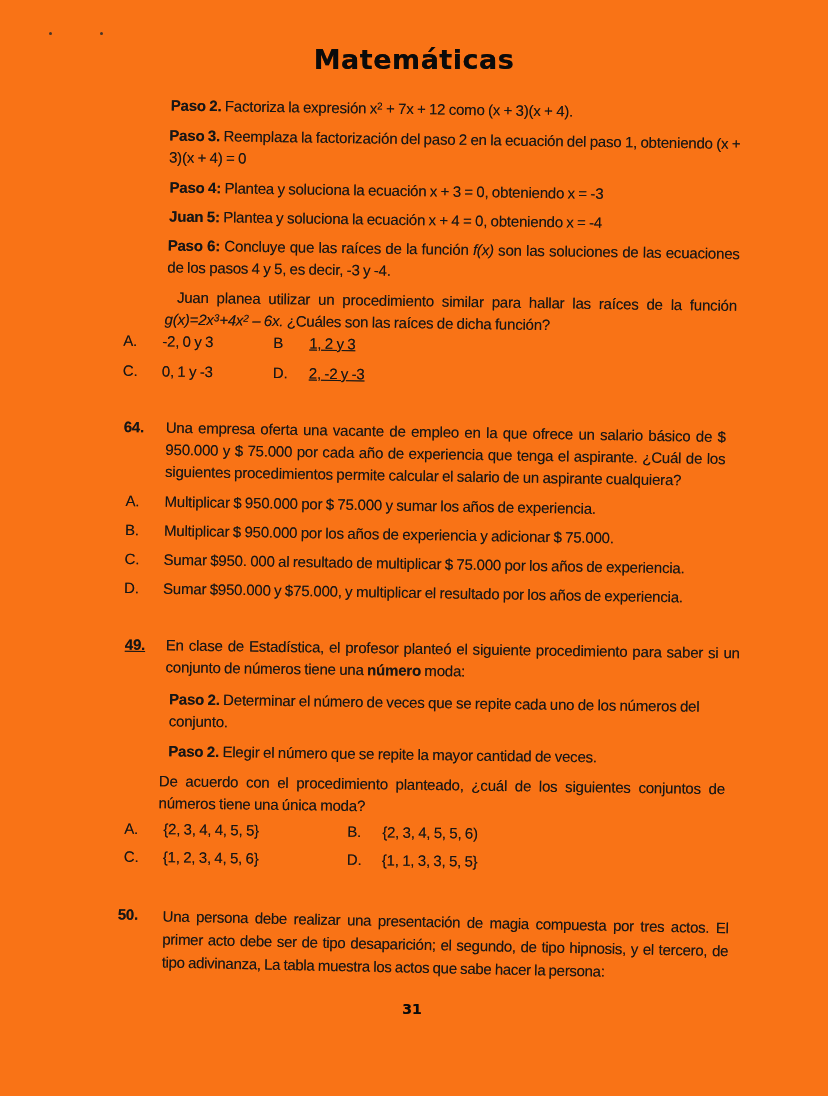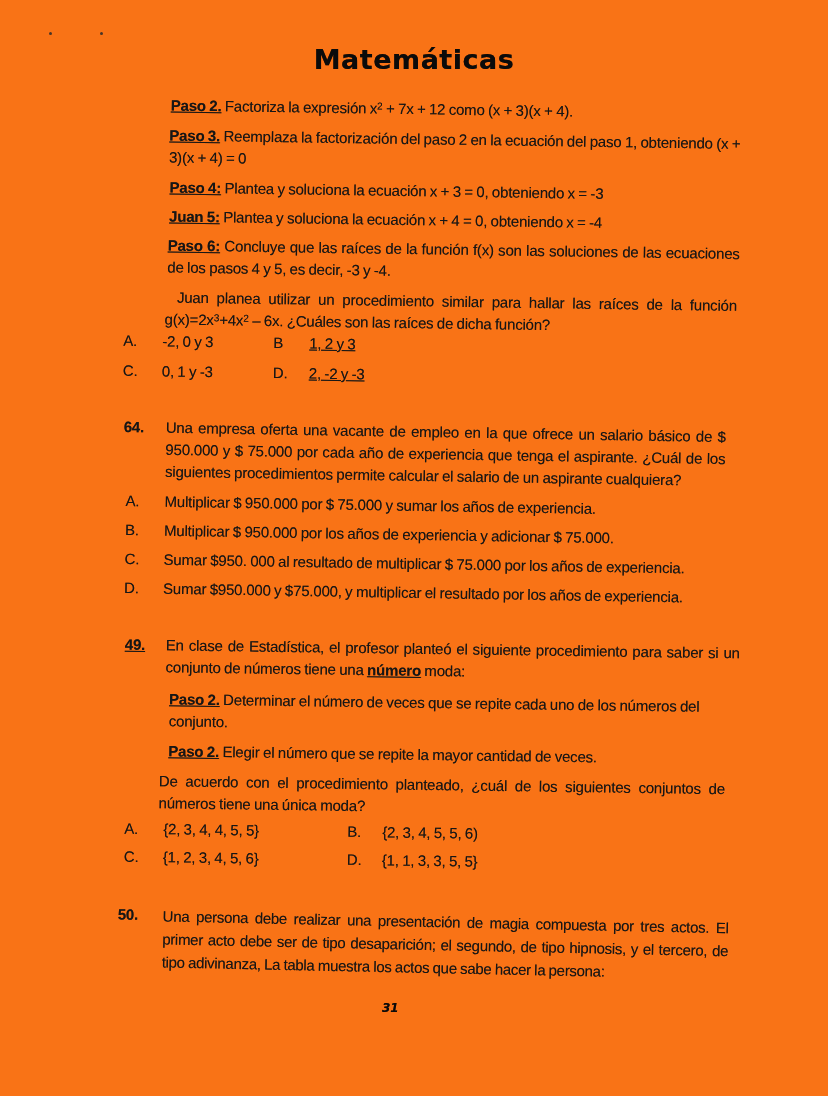--- a/index.html
+++ b/index.html
@@ -6,34 +6,33 @@
   .page{
     position:relative;width:828px;height:1096px;background:#f97316;
     font-family:"Liberation Sans",sans-serif;color:#161616;overflow:hidden;
   }
   .txt{
     font-size:15px;line-height:22px;letter-spacing:-0.2px;word-spacing:-0.5px;
     text-shadow:0 0 0.6px rgba(22,22,22,0.55);
   }
   .sec{position:absolute;left:0;width:828px;transform-origin:0 0;}
   .blk{position:absolute;}
-  .b{font-weight:bold;text-decoration:underline;}
-  .i{}
+  .b{font-weight:bold;}
+  .i{font-style:italic;}
   .just{text-align:justify;}
   sup{font-size:10px;line-height:0;vertical-align:4px;letter-spacing:0;}
   .title{
     position:absolute;top:44px;left:0;width:828px;text-align:center;
     font-family:"DejaVu Sans",sans-serif;font-weight:bold;font-size:27px;
     letter-spacing:0.5px;color:#0b0b0b;text-shadow:0 0 0.5px rgba(0,0,0,0.6);
   }
   .pagenum{
-    position:absolute;top:1001px;left:382px;width:60px;
-    font-family:"DejaVu Sans",sans-serif;font-weight:bold;font-size:12px;color:#0b0b0b;
+    position:absolute;top:1001px;left:382px;width:60px;text-align:center;
+    font-family:"DejaVu Sans",sans-serif;font-weight:bold;font-size:14px;color:#0b0b0b;
     text-shadow:0 0 0.5px rgba(0,0,0,0.6);
-    font-style:italic;
   }
   .speck{position:absolute;width:3px;height:3px;background:#2a2a2a;border-radius:50%;opacity:.85;}
   
   .qnum{position:absolute;font-weight:bold;}
   
   .q-opt{position:relative;margin-bottom:7px;height:22px;white-space:nowrap;}
   .q-opt .letter{position:absolute;left:0;}
   .q-opt .otext{position:absolute;left:39px;}
   
   .row2{position:relative;height:30px;white-space:nowrap;}

